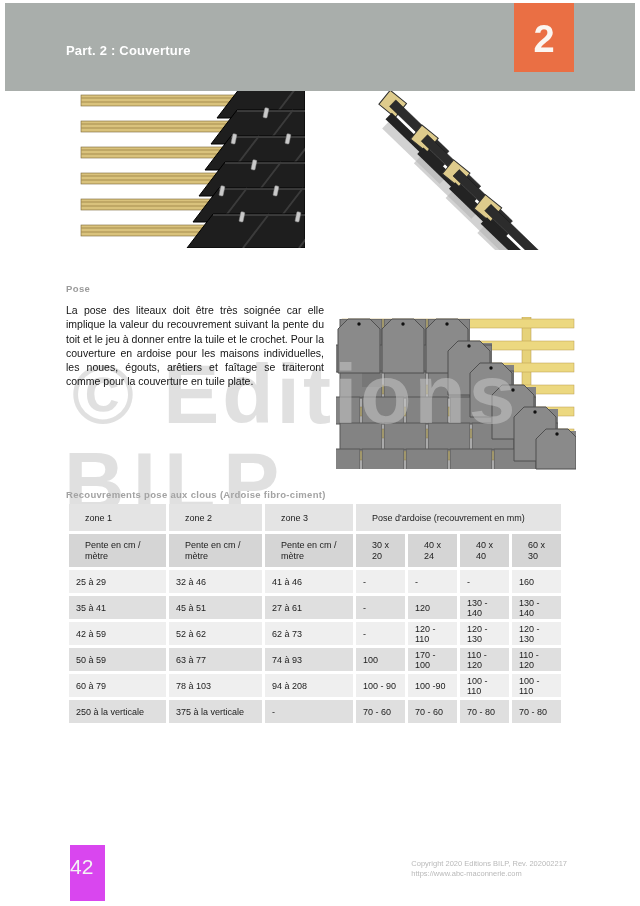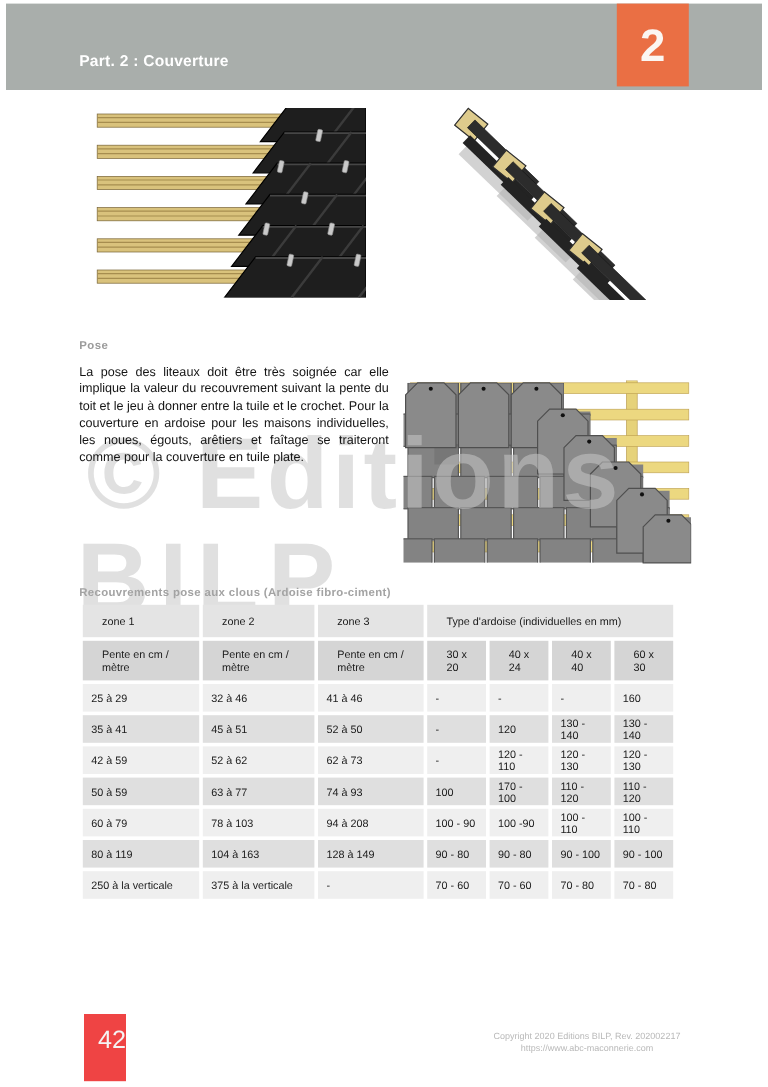--- a/index.html
+++ b/index.html
@@ -3,21 +3,21 @@
 <meta charset="utf-8">
 <style>
   html,body{margin:0;padding:0;}
   body{
     width:640px;height:906px;position:relative;background:#ffffff;
     font-family:"Liberation Sans","DejaVu Sans",sans-serif;
     overflow:hidden;color:#1a1a1a;
   }
   .abs{position:absolute;}
   
-  .header-bar{left:5px;top:3px;width:630px;height:72px;background:#a9aeab;z-index:3;}
+  .header-bar{left:5px;top:3px;width:630px;height:88px;background:#a9aeab;z-index:3;}
   .page-title{left:61px;top:40px;font-size:13px;font-weight:bold;color:#ffffff;letter-spacing:.2px;}
   .chapter-badge{left:509px;top:0;width:60px;height:69px;background:#ea6f44;text-align:center;}
   .chapter-badge span{display:block;line-height:72px;font-size:38px;font-weight:bold;color:#fbf6f2;}
   
   .illus{z-index:1;}
   #illus1{left:79px;top:90px;}
   #illus2{left:358px;top:86px;}
   #illus3{left:336px;top:317px;}
   
   .pose-heading{left:66px;top:283px;font-size:9.5px;font-weight:bold;color:#9b9b9b;letter-spacing:.4px;z-index:4;}
@@ -33,23 +33,23 @@
   .table-wrap{left:66px;top:501px;z-index:4;}
   table{border-collapse:separate;border-spacing:3px;font-size:9px;color:#1b1b1b;table-layout:fixed;}
   th{font-weight:normal;text-align:left;padding:0 16px;vertical-align:middle;}
   td{padding:0 7px;vertical-align:middle;}
   tr.hrow1 th{background:#e4e4e4;height:27px;}
   tr.hrow2 th{background:#d5d5d5;height:33px;line-height:11px;}
   tbody td{height:23px;}
   tbody tr:nth-child(odd) td{background:#efefef;}
   tbody tr:nth-child(even) td{background:#dfdfdf;}
   
-  .page-number-box{left:70px;top:845px;width:35px;height:56px;background:#ef4444;text-align:right;z-index:3;}
+  .page-number-box{left:70px;top:845px;width:35px;height:56px;background:#d946ef;text-align:left;z-index:3;}
   .page-number-box span{display:block;line-height:44px;font-size:21px;color:#f4f4f4;}
-  .copyright{right:73px;top:859px;text-align:center;font-size:7.5px;line-height:10px;color:#b9b9b9;z-index:3;}
+  .copyright{right:73px;top:859px;text-align:left;font-size:7.5px;line-height:10px;color:#b9b9b9;z-index:3;}
 </style>
 </head>
 <body>
 
 <div class="abs header-bar">
   <div class="abs page-title">Part. 2 : Couverture</div>
   <div class="abs chapter-badge">
     <span>2</span>
   </div>
 </div>
@@ -240,21 +240,21 @@
       <col style="width:49px">
         <col style="width:49px">
         <col style="width:49px">
         <col style="width:49px">
     </colgroup>
     <thead>
       <tr class="hrow1">
         <th>zone 1</th>
         <th>zone 2</th>
         <th>zone 3</th>
-        <th colspan="4">Type d'ardoise (individuelles en mm)</th>
+        <th colspan="4">Pose d'ardoise (recouvrement en mm)</th>
       </tr>
       <tr class="hrow2">
         <th>Pente en cm / mètre</th>
         <th>Pente en cm / mètre</th>
         <th>Pente en cm / mètre</th>
         <th>30 x 20</th>
         <th>40 x 24</th>
         <th>40 x 40</th>
         <th>60 x 30</th>
       </tr>
@@ -265,21 +265,21 @@
           <td>32 à 46</td>
           <td>41 à 46</td>
           <td>-</td>
           <td>-</td>
           <td>-</td>
           <td>160</td>
         </tr>
         <tr>
           <td>35 à 41</td>
           <td>45 à 51</td>
-          <td>52 à 50</td>
+          <td>27 à 61</td>
           <td>-</td>
           <td>120</td>
           <td>130 - 140</td>
           <td>130 - 140</td>
         </tr>
         <tr>
           <td>42 à 59</td>
           <td>52 à 62</td>
           <td>62 à 73</td>
           <td>-</td>
@@ -299,29 +299,20 @@
         <tr>
           <td>60 à 79</td>
           <td>78 à 103</td>
           <td>94 à 208</td>
           <td>100 - 90</td>
           <td>100 -90</td>
           <td>100 - 110</td>
           <td>100 - 110</td>
         </tr>
         <tr>
-          <td>80 à 119</td>
-          <td>104 à 163</td>
-          <td>128 à 149</td>
-          <td>90 - 80</td>
-          <td>90 - 80</td>
-          <td>90 - 100</td>
-          <td>90 - 100</td>
-        </tr>
-        <tr>
           <td>250 à la verticale</td>
           <td>375 à la verticale</td>
           <td>-</td>
           <td>70 - 60</td>
           <td>70 - 60</td>
           <td>70 - 80</td>
           <td>70 - 80</td>
         </tr>
       </tbody>
   </table>

